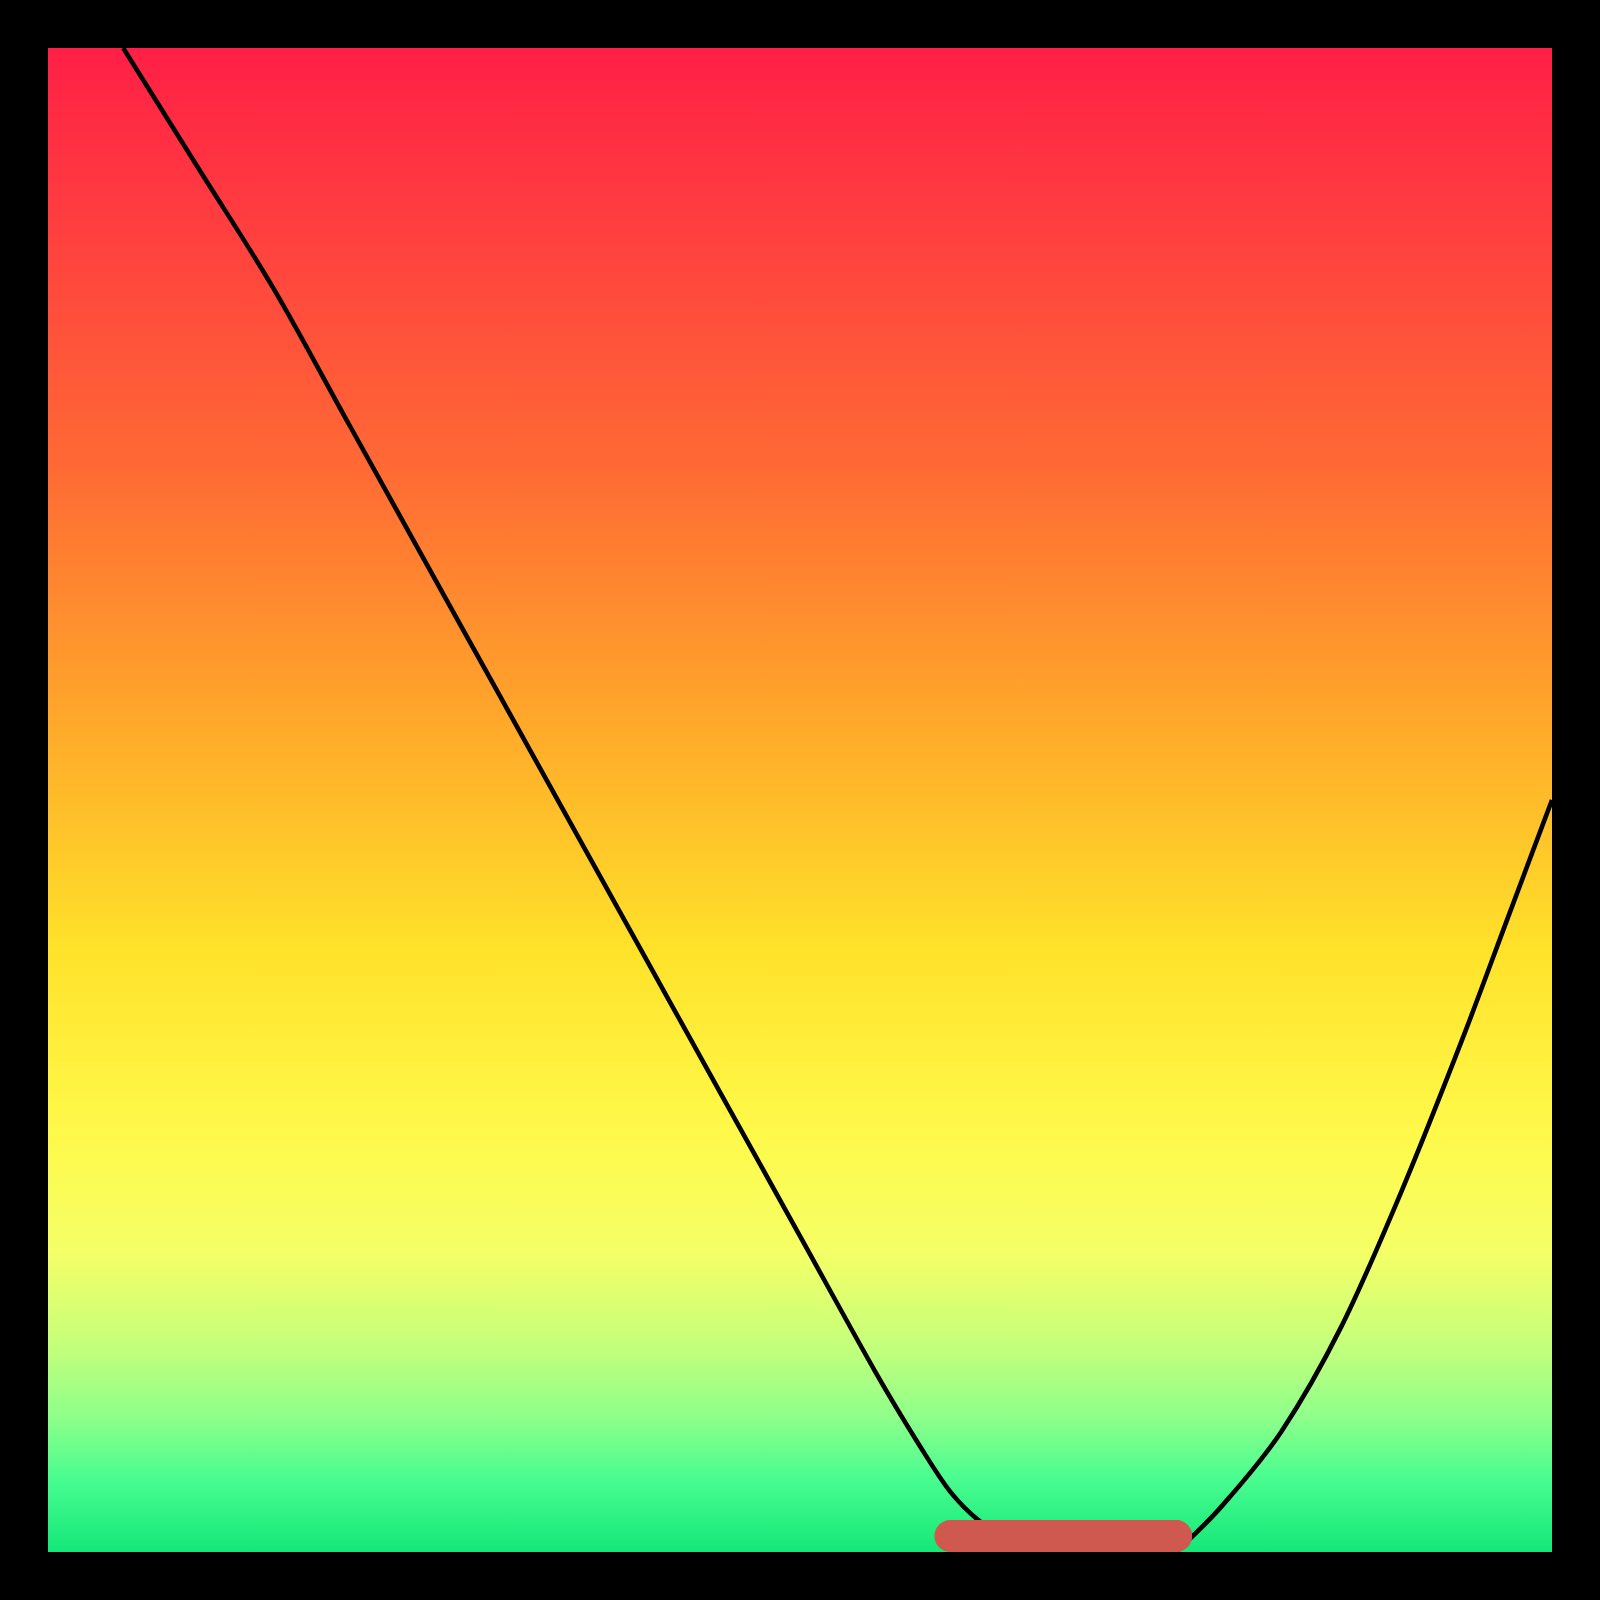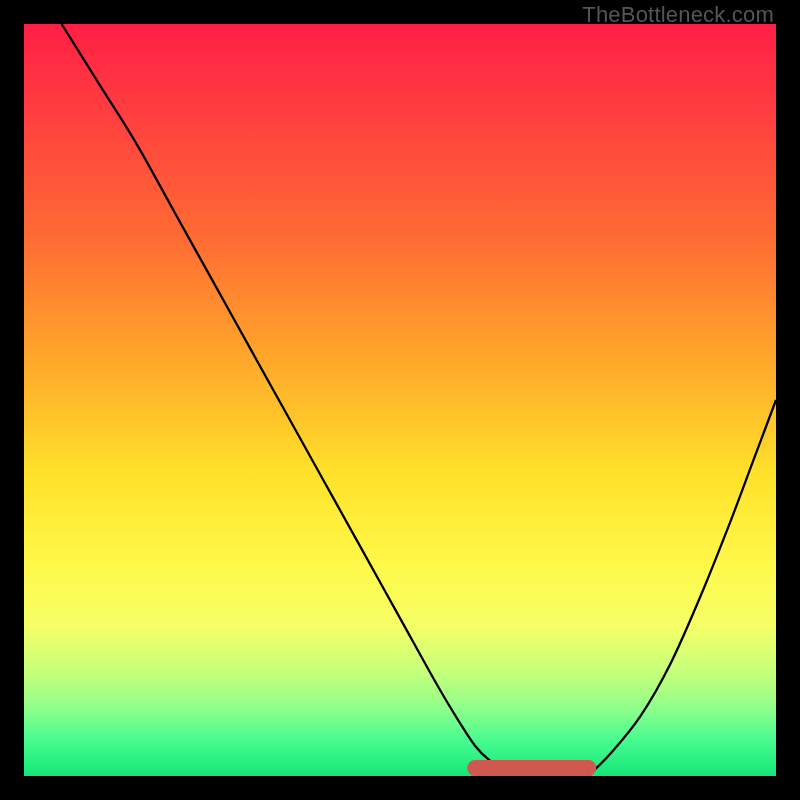--- a/index.html
+++ b/index.html
@@ -66,21 +66,20 @@
     stroke-linecap: round;
   }
   .dot {
     fill: #cf594f;
   }
 </style>
 </head>
 <body>
 
 <div class="frame">
-  <div class="watermark">TheBottleneck.com</div>
 
   <div class="plot-area">
     <svg class="curves" viewBox="0 0 752 752" preserveAspectRatio="none">
       <path id="curve-left" class="curve1" d="M 37.6 0 C 43.86666666666667 10.026666666666662, 62.66666666666667 40.10666666666663, 75.2 60.15999999999997 C 87.73333333333333 80.21333333333331, 100.26666666666667 99.01333333333338, 112.8 120.32000000000005 C 125.33333333333333 141.62666666666672, 137.86666666666667 165.44000000000003, 150.4 188 C 162.93333333333334 210.55999999999997, 175.46666666666667 233.11999999999995, 188 255.67999999999995 C 200.53333333333333 278.23999999999995, 213.06666666666666 300.8, 225.6 323.36 C 238.13333333333333 345.92, 250.66666666666666 368.48, 263.2 391.04 C 275.73333333333335 413.6, 288.26666666666665 436.15999999999997, 300.8 458.71999999999997 C 313.33333333333337 481.28, 325.8666666666667 503.84, 338.40000000000003 526.4 C 350.9333333333334 548.96, 363.4666666666667 571.52, 376 594.08 C 388.5333333333333 616.6400000000001, 403.5733333333334 644.2133333333334, 413.6 661.76 C 423.62666666666667 679.3066666666666, 429.8933333333333 689.3333333333334, 436.15999999999997 699.36 C 442.4266666666666 709.3866666666667, 446.18666666666667 715.6533333333333, 451.2 721.92 C 456.2133333333333 728.1866666666666, 459.97333333333336 731.9466666666667, 466.24 736.96 C 472.50666666666666 741.9733333333334, 485.04 749.4933333333333, 488.8 752"></path>
       <path id="curve-right" class="curve2" d="M 564 752 C 567.76 748.24, 577.7866666666667 739.4666666666667, 586.5600000000001 729.44 C 595.3333333333334 719.4133333333334, 606.6133333333333 706.88, 616.64 691.84 C 626.6666666666666 676.8000000000001, 636.6933333333334 659.2533333333333, 646.72 639.2 C 656.7466666666667 619.1466666666668, 666.7733333333334 595.3333333333334, 676.8000000000001 571.52 C 686.8266666666667 547.7066666666666, 698.1066666666667 518.88, 706.88 496.32 C 715.6533333333333 473.76, 721.92 456.21333333333337, 729.4399999999999 436.16 C 736.9599999999999 416.1066666666667, 748.24 386.02666666666664, 752 376"></path>
       <path id="band" class="band" d="M 451.2 744 L 564 744"></path>
       <circle id="band-dot" class="dot" r="8" cx="564" cy="744"></circle>
     </svg>
   </div>
 </div>

